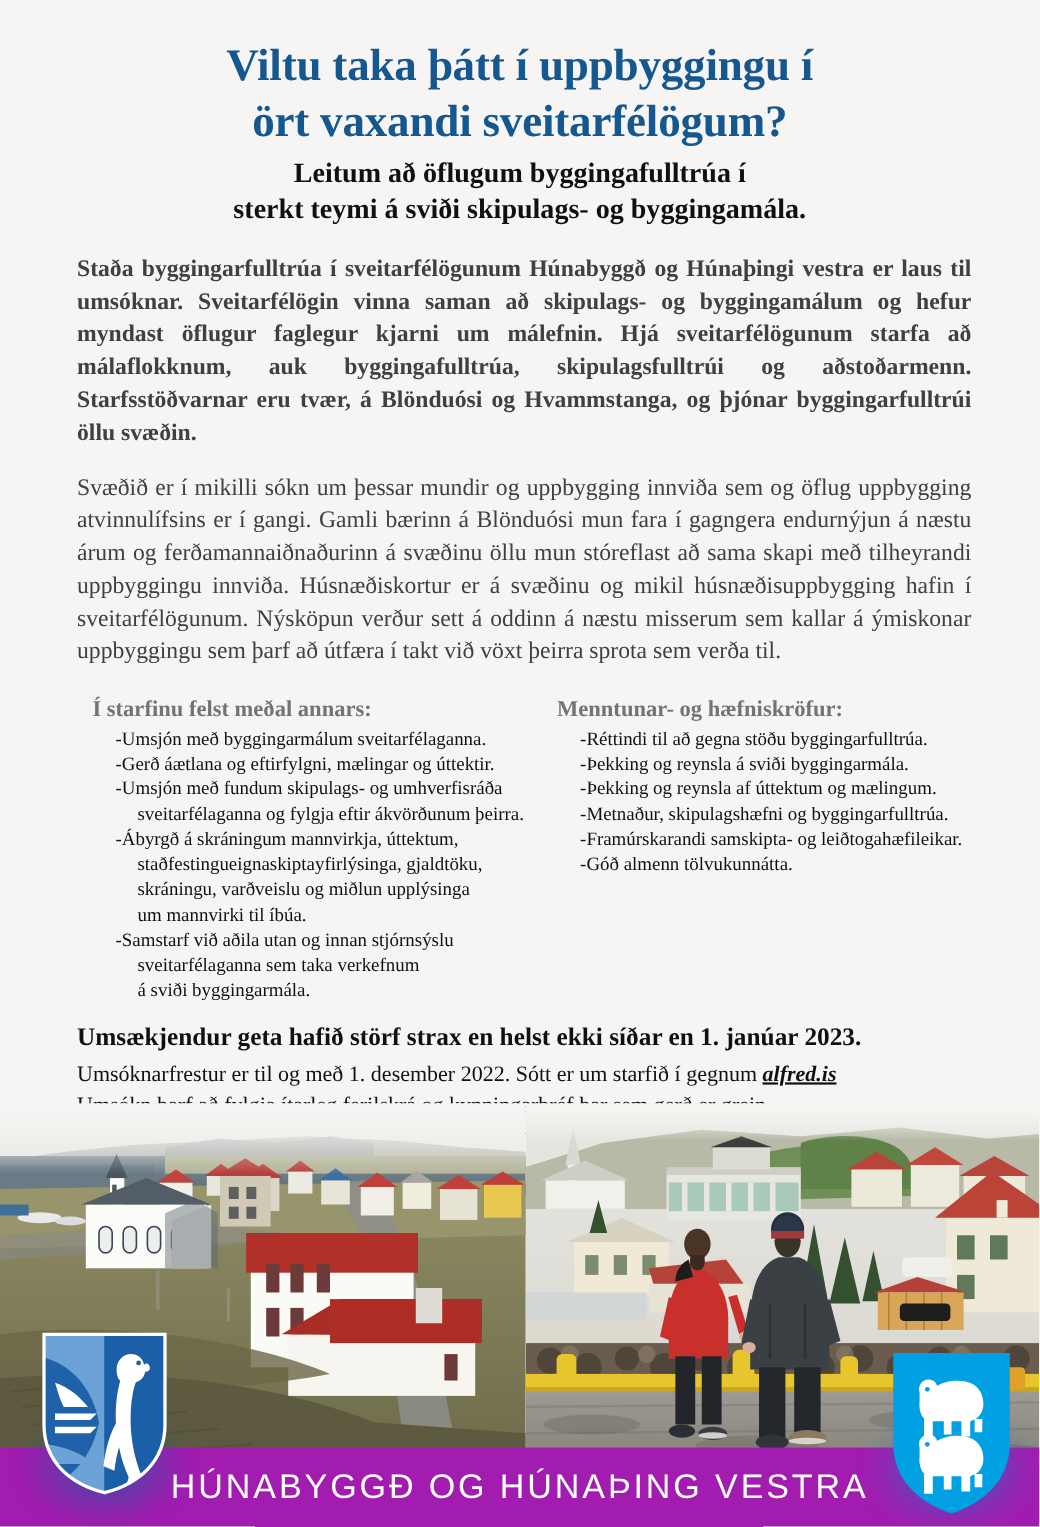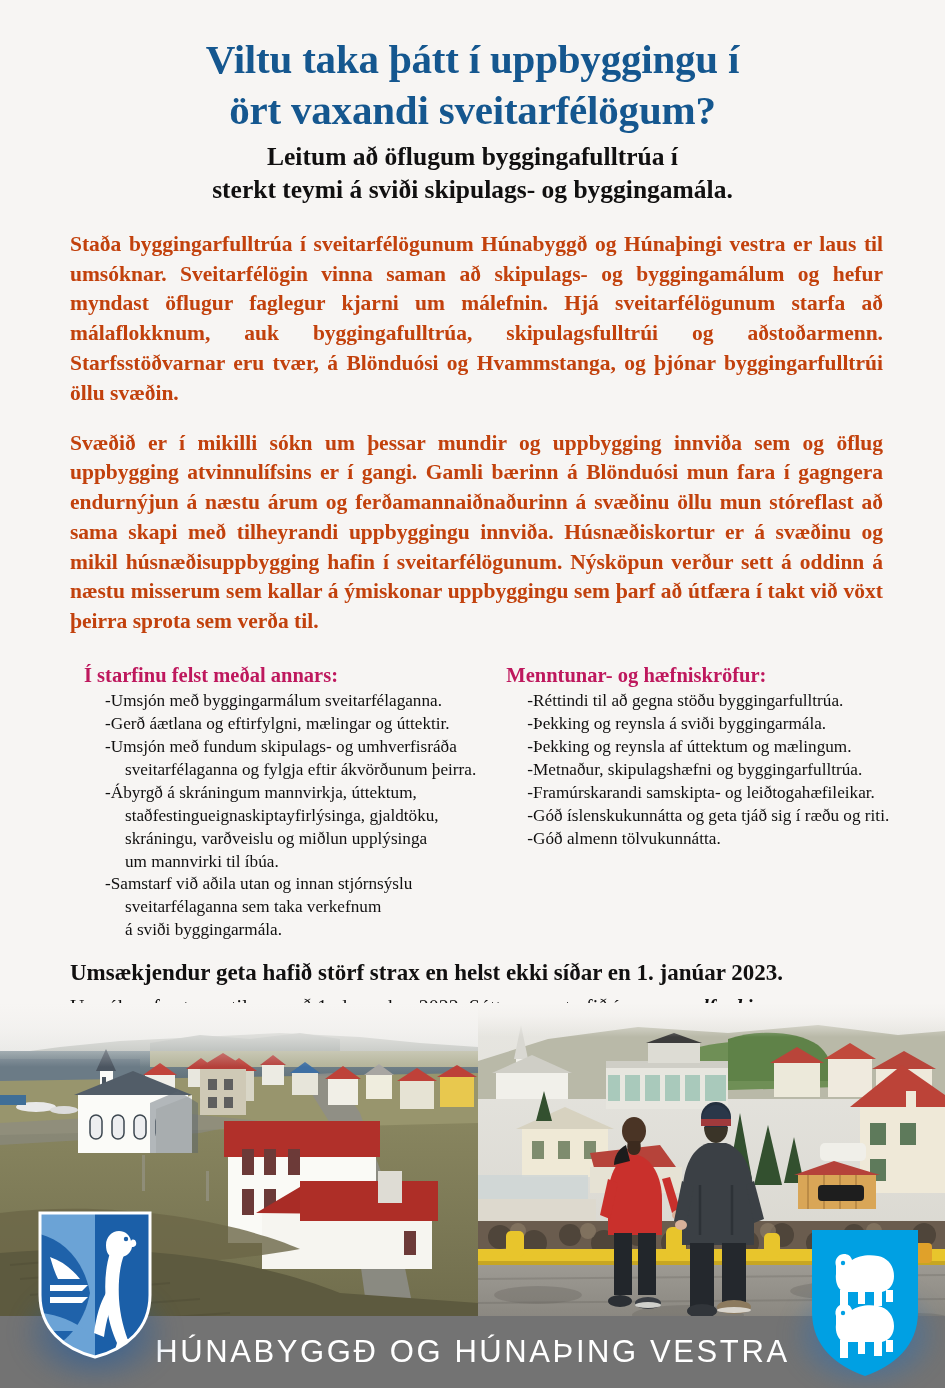--- a/index.html
+++ b/index.html
@@ -47,41 +47,41 @@
   .subhead-line { display: block; }
 
   
   .body-wrap {
     padding: 0 62px 0 70px;
     margin-top: 24px;
   }
   .para {
     font-size: 21.5px;
     line-height: 1.385;
-    color: #c2410c;
+    color: #404040;
     text-align: justify;
     margin: 0 0 20px 0;
     font-weight: bold;
   }
-  .para.normal { font-weight: bold; }
+  .para.normal { font-weight: normal; }
 
   
   .cols {
     display: flex;
     padding: 6px 40px 0 84px;
     margin-top: 6px;
   }
   .col { box-sizing: border-box; }
   .col-left  { width: 420px; }
   .col-right { width: 420px; padding-left: 12px; }
 
   .col-title {
     font-size: 20.5px;
     font-weight: bold;
-    color: #be185d;
+    color: #737373;
     margin-bottom: 3px;
     line-height: 1.2;
   }
   .col-list {
     list-style: none;
     margin: 0;
     padding: 0 0 0 21px;
   }
   .col-list li {
     font-size: 17.2px;
@@ -155,21 +155,21 @@
   .photo-right .fade { height: 34px; }
   .photo svg { display: block; }
 
   
   .footer-bar {
     position: absolute;
     left: 0;
     bottom: 0;
     width: 945px;
     height: 72px;
-    background: #737373;
+    background: #a21caf;
     display: flex;
     align-items: center;
     justify-content: center;
     z-index: 10;
   }
   .footer-text {
     color: #ffffff;
     font-family: "Liberation Sans", "DejaVu Sans", sans-serif;
     font-size: 31px;
     letter-spacing: 2.6px;
@@ -243,21 +243,20 @@
     </div>
 
     <div class="col col-right">
       <div class="col-title">Menntunar- og hæfniskröfur:</div>
       <ul class="col-list">
         <li><span>-Réttindi til að gegna stöðu byggingarfulltrúa.</span></li>
         <li><span>-Þekking og reynsla á sviði byggingarmála.</span></li>
         <li><span>-Þekking og reynsla af úttektum og mælingum.</span></li>
         <li><span>-Metnaður, skipulagshæfni og byggingarfulltrúa.</span></li>
         <li><span>-Framúrskarandi samskipta- og leiðtogahæfileikar.</span></li>
-        <li><span>-Góð íslenskukunnátta og geta tjáð sig í ræðu og riti.</span></li>
         <li><span>-Góð almenn tölvukunnátta.</span></li>
       </ul>
     </div>
 
   </div>
 
   <div class="closing">
     <div class="deadline">Umsækjendur geta hafið störf strax en helst ekki síðar en 1. janúar 2023.</div>
 
     <div class="apply">

